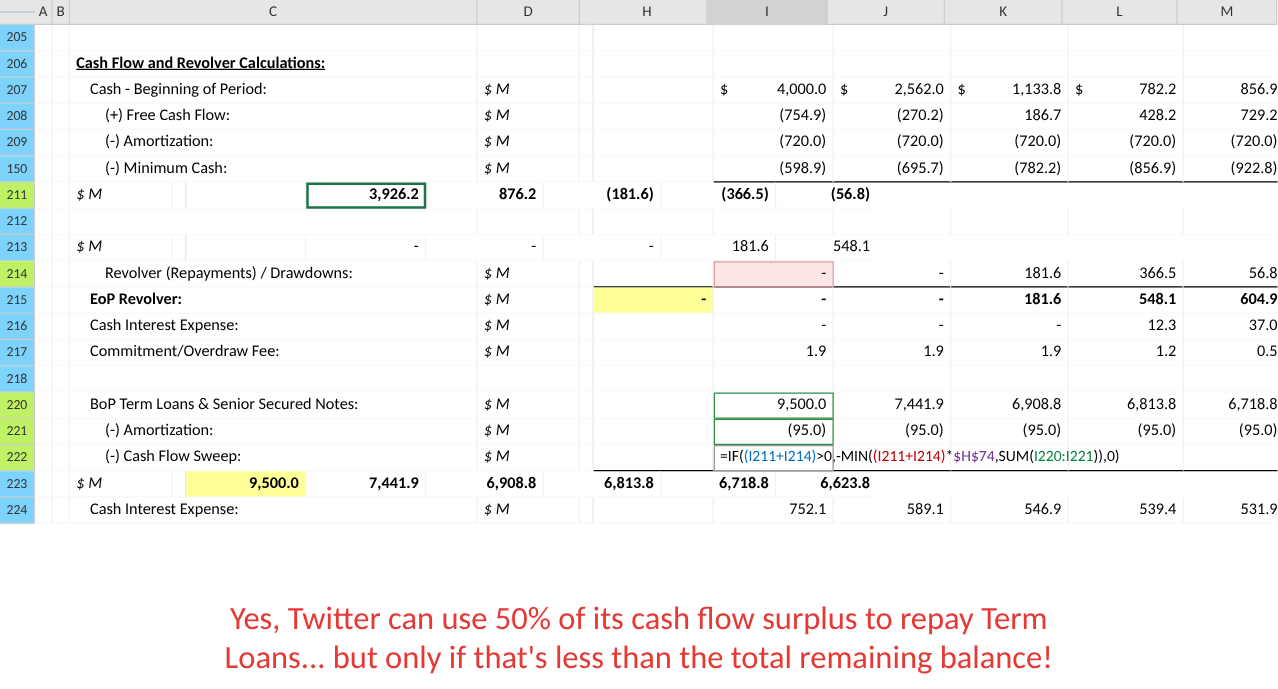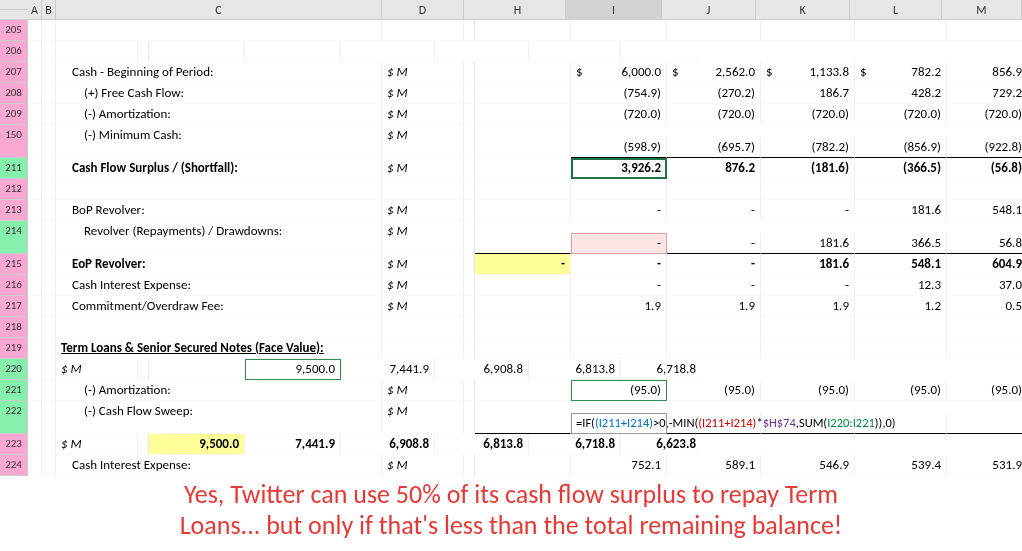--- a/index.html
+++ b/index.html
@@ -31,29 +31,29 @@
   }
   .ch.sel { background: #d2d2d2; }
   .row {
     display: flex;
     min-height: 20px;
     align-items: stretch;
   }
   .rh {
     width: 28px;
     flex: 0 0 28px;
-    background: #f9a8d4;
+    background: #7dd3fc;
     border-right: 1px solid #ccc;
     border-bottom: 1px solid #ccc;
     font-size: 11px;
     color: #333;
     text-align: center;
     line-height: 20px;
   }
-  .rh.sel { background: #86efac; }
+  .rh.sel { background: #bef264; }
   .cell {
     border-right: 1px solid #f1f1f1;
     border-bottom: 1px solid #f9f9f9;
     padding: 1px 5px;
     line-height: 18px;
     white-space: nowrap;
     overflow: visible;
   }
   .wA  { width: 14px;  flex: 0 0 14px; }
   .wB  { width: 14px;  flex: 0 0 14px; }
@@ -63,21 +63,21 @@
   .wH  { width: 96px;  flex: 0 0 96px; }
   .wI  { width: 96px;  flex: 0 0 96px; }
   .wJ  { width: 94px;  flex: 0 0 94px; }
   .wK  { width: 94px;  flex: 0 0 94px; }
   .wL  { width: 92px;  flex: 0 0 92px; }
   .wM  { width: 80px;  flex: 0 0 80px; }
   .bold { font-weight: 700; }
   .ital { font-style: italic; }
   .txtR { text-align: right; }
   .txtL { text-align: right; }
-  .underlineRow { border-bottom: 1px solid #000; margin-top: 12px; }
+  .underlineRow { border-bottom: 1px solid #000; }
   .sectionTitle {
     font-weight: 700;
     text-decoration: underline;
   }
   .sel-blue2 {
     outline: 2px solid #1f7246;
     outline-offset: -2px;
   }
   .hl-yellow { background: #ffff99; }
   .hl-red {
@@ -152,41 +152,42 @@
       <div class="cell wJ"></div>
       <div class="cell wK"></div>
       <div class="cell wL"></div>
       <div class="cell wM noBR"></div>
   </div>
 
   <div class="row">
     <div class="rh">206</div>
     <div class="cell wA"></div>
       <div class="cell wB"></div>
+    <div class="cell wC sectionTitle">Cash Flow and Revolver Calculations:</div>
     <div class="cell wD"></div>
       <div class="cell wGap"></div>
       <div class="cell wH"></div>
       <div class="cell wI"></div>
       <div class="cell wJ"></div>
       <div class="cell wK"></div>
       <div class="cell wL"></div>
       <div class="cell wM noBR"></div>
   </div>
 
   <div class="row">
     <div class="rh">207</div>
     <div class="cell wA"></div>
       <div class="cell wB"></div>
     <div class="cell wC indent1">Cash - Beginning of Period:</div>
     <div class="cell wD ital">$ M</div>
     <div class="cell wGap"></div>
       <div class="cell wH"></div>
     <div class="cell wI dollar-cell">
         <span>$</span>
-        <span>6,000.0</span>
+        <span>4,000.0</span>
       </div>
     <div class="cell wJ dollar-cell">
         <span>$</span>
         <span>2,562.0</span>
       </div>
     <div class="cell wK dollar-cell">
         <span>$</span>
         <span>1,133.8</span>
       </div>
     <div class="cell wL dollar-cell">
@@ -238,21 +239,20 @@
     <div class="cell wJ txtR underlineRow">(695.7)</div>
     <div class="cell wK txtR underlineRow">(782.2)</div>
     <div class="cell wL txtR underlineRow">(856.9)</div>
     <div class="cell wM txtR underlineRow noBR">(922.8)</div>
   </div>
 
   <div class="row">
     <div class="rh sel">211</div>
     <div class="cell wA"></div>
       <div class="cell wB"></div>
-    <div class="cell wC bold indent1">Cash Flow Surplus / (Shortfall):</div>
     <div class="cell wD ital">$ M</div>
     <div class="cell wGap"></div>
       <div class="cell wH"></div>
     <div class="cell wI txtR bold sel-blue2">3,926.2</div>
     <div class="cell wJ txtR bold">876.2</div>
     <div class="cell wK txtR bold">(181.6)</div>
     <div class="cell wL txtR bold">(366.5)</div>
     <div class="cell wM txtR bold noBR">(56.8)</div>
   </div>
 
@@ -268,21 +268,20 @@
       <div class="cell wJ"></div>
       <div class="cell wK"></div>
       <div class="cell wL"></div>
       <div class="cell wM noBR"></div>
   </div>
 
   <div class="row">
     <div class="rh">213</div>
     <div class="cell wA"></div>
       <div class="cell wB"></div>
-    <div class="cell wC indent1">BoP Revolver:</div>
     <div class="cell wD ital">$ M</div>
     <div class="cell wGap"></div>
       <div class="cell wH"></div>
     <div class="cell wI txtR">-</div>
     <div class="cell wJ txtR">-</div>
     <div class="cell wK txtR">-</div>
     <div class="cell wL txtR">181.6</div>
     <div class="cell wM txtR noBR">548.1</div>
   </div>
 
@@ -354,39 +353,26 @@
       <div class="cell wD"></div>
       <div class="cell wGap"></div>
       <div class="cell wH"></div>
       <div class="cell wI"></div>
       <div class="cell wJ"></div>
       <div class="cell wK"></div>
       <div class="cell wL"></div>
       <div class="cell wM noBR"></div>
   </div>
 
-  <div class="row">
-    <div class="rh">219</div>
-    <div class="cell wA"></div>
-      <div class="cell wB"></div>
-    <div class="cell wC sectionTitle">Term Loans &amp; Senior Secured Notes (Face Value):</div>
-    <div class="cell wD"></div>
-      <div class="cell wGap"></div>
-      <div class="cell wH"></div>
-      <div class="cell wI"></div>
-      <div class="cell wJ"></div>
-      <div class="cell wK"></div>
-      <div class="cell wL"></div>
-      <div class="cell wM noBR"></div>
-  </div>
 
   <div class="row">
     <div class="rh sel">220</div>
     <div class="cell wA"></div>
       <div class="cell wB"></div>
+    <div class="cell wC indent1">BoP Term Loans &amp; Senior Secured Notes:</div>
     <div class="cell wD ital">$ M</div>
     <div class="cell wGap"></div>
       <div class="cell wH"></div>
     <div class="cell wI txtR hl-green-out">9,500.0</div>
     <div class="cell wJ txtR">7,441.9</div>
     <div class="cell wK txtR">6,908.8</div>
     <div class="cell wL txtR">6,813.8</div>
     <div class="cell wM txtR noBR">6,718.8</div>
   </div>
 

